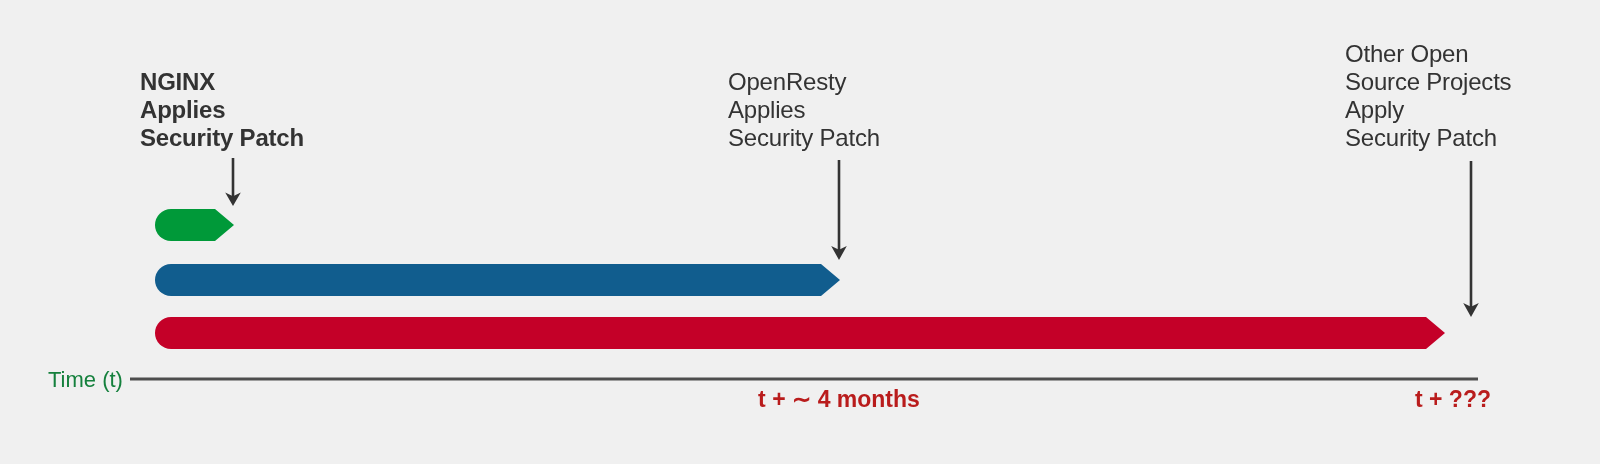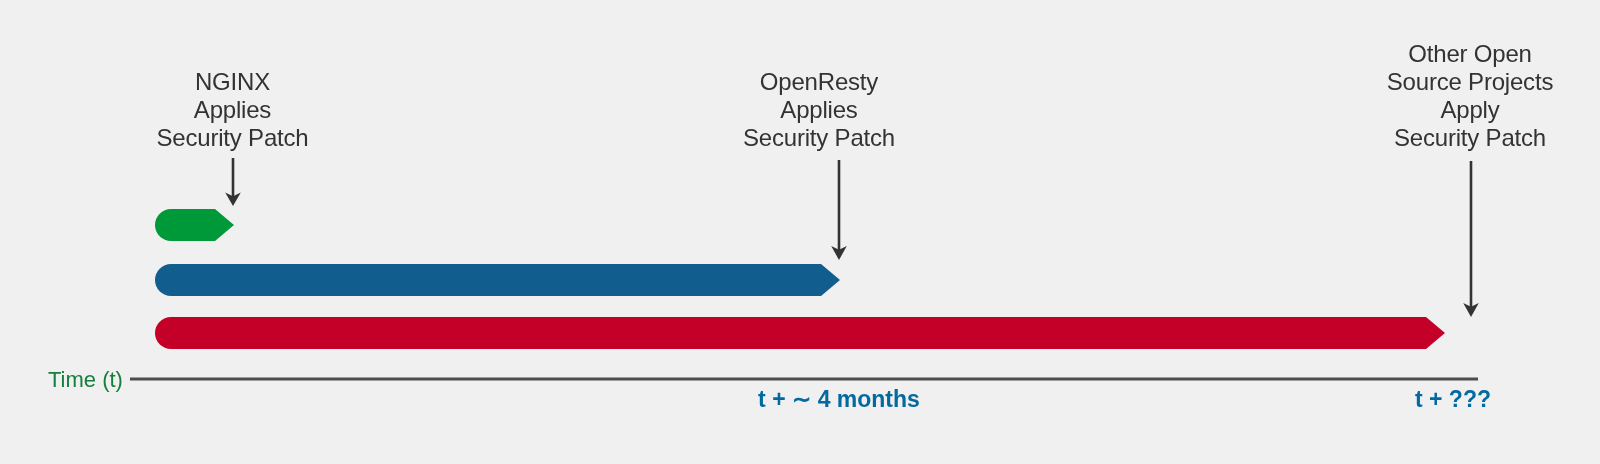--- a/index.html
+++ b/index.html
@@ -14,21 +14,20 @@
     overflow: hidden;
   }
   #canvas {
     position: relative;
     width: 1600px;
     height: 464px;
     background: #f0f0f0;
   }
   .annotation {
     position: absolute;
-    text-align: center;
     color: #333333;
     font-size: 24px;
     line-height: 28px;
     font-weight: 400;
     white-space: pre-line;
     letter-spacing: -0.2px;
   }
   .arrow-svg {
     position: absolute;
     overflow: visible;
@@ -44,33 +43,33 @@
   .axis-label {
     position: absolute;
     color: #15803d;
     font-size: 22px;
     line-height: 24px;
     font-weight: 400;
   }
   .tick-label {
     position: absolute;
     text-align: center;
-    color: #0369a1;
+    color: #b91c1c;
     font-size: 23px;
     line-height: 26px;
     font-weight: 700;
     white-space: pre;
   }
 </style>
 </head>
 <body>
 
 <div id="canvas">
 
-  <div class="annotation" style="left:140px; top:68px; width:185px;">NGINX
+  <div class="annotation" style="left:140px; top:68px; width:185px;font-weight:bold;">NGINX
 Applies
 Security Patch</div>
 
   <div class="annotation" style="left:728px; top:68px; width:182px;">OpenResty
 Applies
 Security Patch</div>
 
   <div class="annotation" style="left:1345px; top:40px; width:250px;">Other Open
 Source Projects
 Apply

